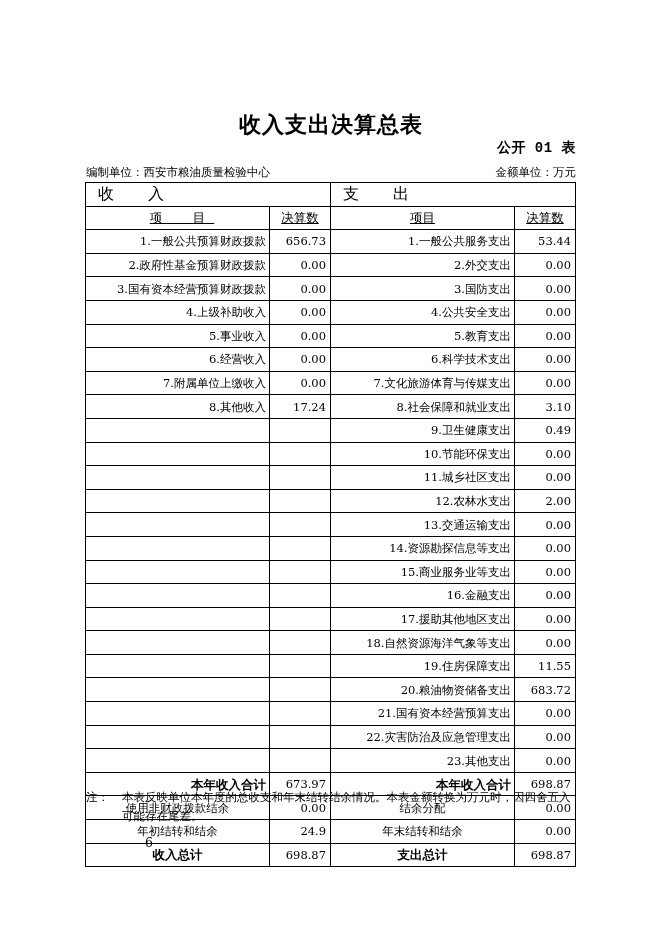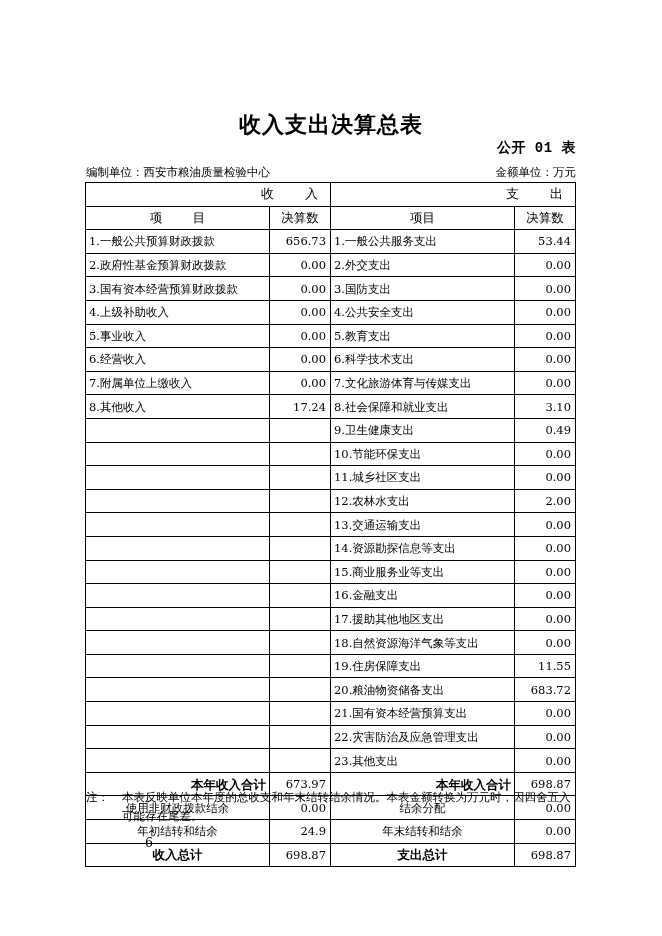--- a/index.html
+++ b/index.html
@@ -85,37 +85,38 @@
     padding: 0 3px;
     font-weight: normal;
     line-height: 1.05;
     overflow: hidden;
     white-space: nowrap;
   }
   .col-item   { width: 184px; }
   .col-num    { width: 61px;  }
 
   .hdr-section {
-    text-align: right;
-    font-size: 13px;
+    text-align: left;
+    font-size: 16px;
     letter-spacing: 9px;
     text-indent: 9px;
     height: 24px;
   }
   .hdr-col {
     text-align: center;
     font-size: 12.5px;
     height: 23px;
+    text-decoration: underline;
   }
   .hdr-col.spaced {
     letter-spacing: 9px;
     text-indent: 9px;
   }
 
-  td.label { text-align: left; }
+  td.label { text-align: right; }
   td.value { text-align: right; padding-right: 4px; }
   td.empty { }
 
   tr.sum td.label  { text-align: right; font-weight: bold; font-size: 12.5px; }
   tr.sub td.label  { text-align: center; font-weight: normal; }
   tr.total td.label{ text-align: center; font-weight: bold; font-size: 12.5px; }
 
   
   .note {
     position: absolute;

